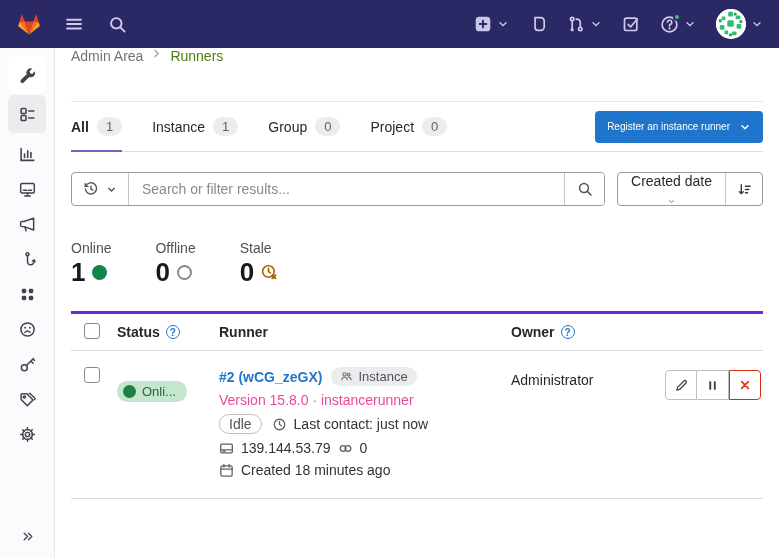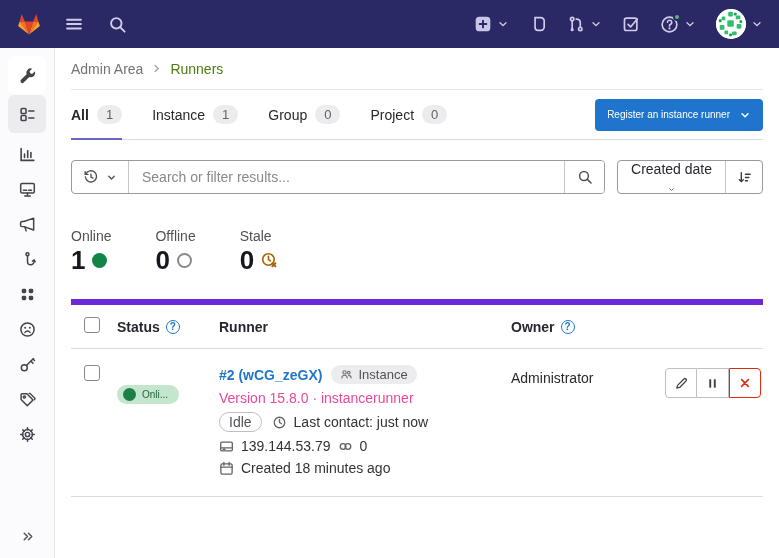--- a/index.html
+++ b/index.html
@@ -22,21 +22,21 @@
   .layout { display:flex; height:510px; }
   .sidebar { width:55px; background:#fbfafd; border-right:1px solid #e7e7ea; display:flex; flex-direction:column; align-items:center; padding-top:8px; position:relative; }
   .s-item { width:38px; height:34px; display:flex; align-items:center; justify-content:center; border-radius:6px; color:#44424a; cursor:pointer; flex:0 0 auto; margin-bottom:1px; }
   .s-item.tile-white { background:#ffffff; height:38px; }
   .s-item.active { background:#ececef; height:38px; margin-bottom:4px; }
   .sidebar-collapse { position:absolute; bottom:14px; left:0; width:100%; display:flex; justify-content:center; color:#535158; cursor:pointer; }
 
   .content { flex:1; padding:0 16px; min-width:0; }
 
   
-  .breadcrumb { height:42px; display:flex; align-items:center; gap:8px; border-bottom:1px solid #e7e7ea; color:#737278; }
+  .breadcrumb { height:54px; display:flex; align-items:flex-start; gap:8px; border-bottom:1px solid #e7e7ea; color:#737278; }
   .breadcrumb .crumb-link { color:#737278; cursor:pointer; }
   .breadcrumb .crumb-current { color:#4d7c0f; font-weight:normal; }
   .crumb-sep { color:#a4a3a8; display:flex; }
 
   
   .tabs-row { display:flex; align-items:center; border-bottom:1px solid #dcdcde; height:50px; }
   .tab { display:flex; align-items:center; gap:8px; height:100%; margin-right:30px; cursor:pointer; position:relative; color:#28272d; }
   .tab.active { font-weight:bold; }
   .tab.active::after { content:""; position:absolute; left:0; right:0; bottom:-1px; height:2px; background:#6666c4; }
   .count-badge { background:#ececef; color:#626168; border-radius:10px; padding:2px 9px; font-size:13px; font-weight:normal; }
@@ -56,28 +56,28 @@
   
   .stats-row { margin-top:34px; display:flex; gap:44px; }
   .stat .stat-label { color:#535158; font-size:14px; margin-bottom:3px; }
   .stat .stat-value { display:flex; align-items:center; gap:7px; font-size:26px; font-weight:bold; color:#18171d; line-height:1; }
   .dot-online { width:15px; height:15px; border-radius:50%; background:#108548; }
   .dot-offline { width:15px; height:15px; border-radius:50%; border:2px solid #89888d; }
 
   
   .runners-table { margin-top:26px; }
   .tgrid { display:grid; grid-template-columns:46px 102px minmax(0,1fr) 148px 104px; align-items:center; }
-  .thead { height:50px; border-top:6px solid #6d28d9; border-bottom:1px solid #dcdcde; font-weight:bold; }
+  .thead { height:40px; border-top:3px solid #6d28d9; border-bottom:1px solid #dcdcde; font-weight:bold; }
   .th { display:flex; align-items:center; gap:6px; }
   .help-icon { width:14px; height:14px; border-radius:50%; border:1.5px solid #1f75cb; color:#1f75cb; font-size:10px; font-weight:bold; display:inline-flex; align-items:center; justify-content:center; cursor:pointer; }
   .help-icon::after { content:"?"; }
   .checkbox { appearance:none; -webkit-appearance:none; width:16px; height:16px; border:1.5px solid #89888d; border-radius:3px; background:#fff; cursor:pointer; margin-left:13px; }
 
   .trow { padding:16px 0 20px; border-bottom:1px solid #dcdcde; align-items:start; }
-  .status-badge { display:inline-flex; align-items:center; gap:6px; background:#c3e6cd; color:#24663b; border-radius:999px; padding:3px 11px 3px 6px; font-size:10px; max-width:78px; margin-top:20px; }
+  .status-badge { display:inline-flex; align-items:center; gap:6px; background:#c3e6cd; color:#24663b; border-radius:999px; padding:3px 11px 3px 6px; font-size:13px; max-width:78px; margin-top:14px; }
   .status-badge .s-dot { width:13px; height:13px; border-radius:50%; background:#1f7e45; flex:0 0 auto; }
   .status-badge .s-text { overflow:hidden; text-overflow:ellipsis; white-space:nowrap; }
 
   .runner-cell { display:flex; flex-direction:column; gap:6px; }
   .runner-line1 { display:flex; align-items:center; gap:9px; }
   .runner-link { color:#1f75cb; font-weight:bold; cursor:pointer; text-decoration:none; }
   .type-badge { display:inline-flex; align-items:center; gap:5px; background:#ececef; color:#535158; border-radius:10px; padding:2px 9px; font-size:13px; }
   .runner-version { color:#ec4899; }
   .meta-line { display:flex; align-items:center; gap:7px; color:#333238; }
   .meta-line svg { color:#626168; flex:0 0 auto; }

